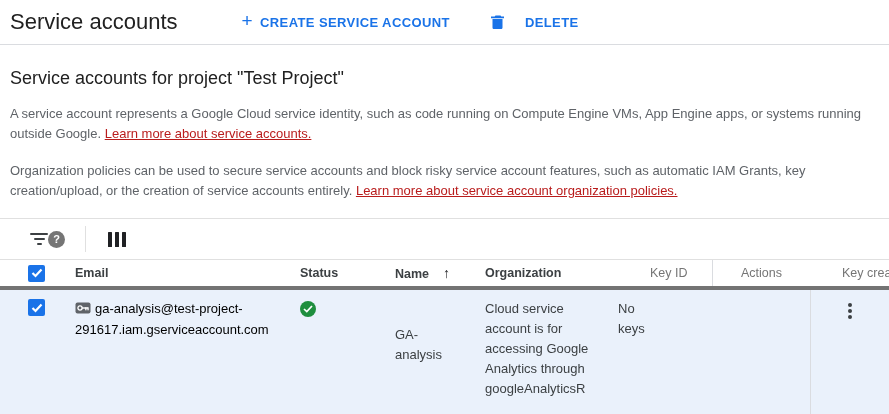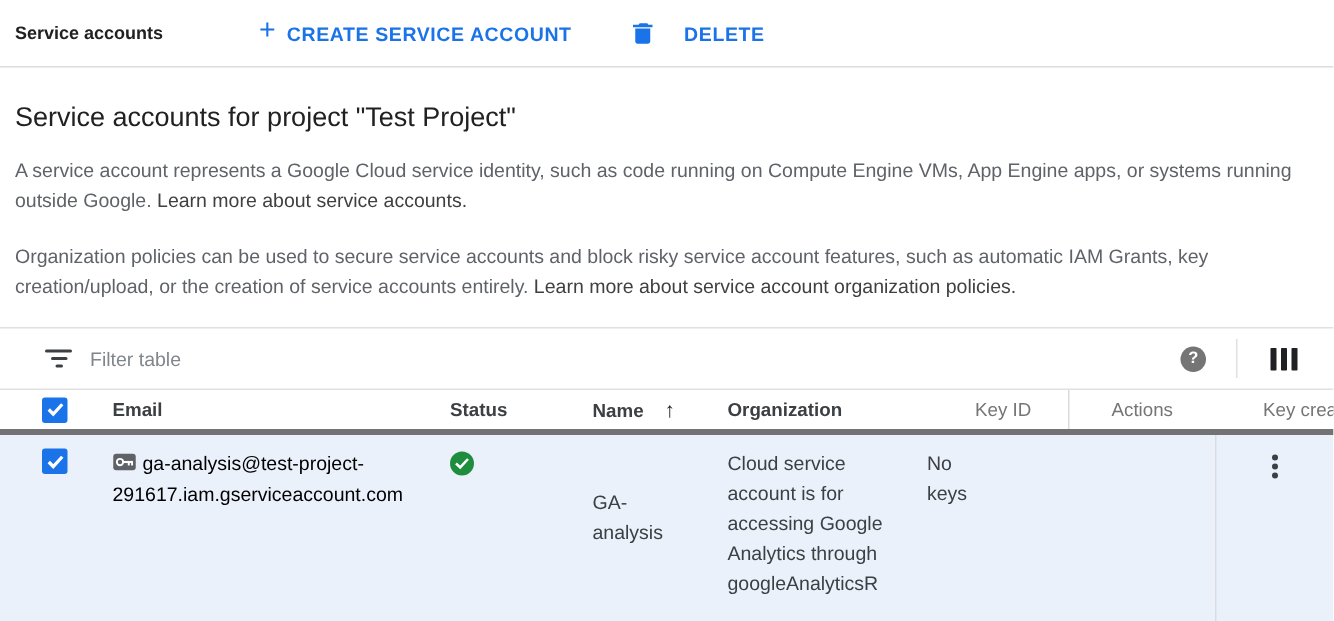--- a/index.html
+++ b/index.html
@@ -13,22 +13,22 @@
   
   .topbar {
     height: 45px;
     display: flex;
     align-items: center;
     border-bottom: 1px solid #dadce0;
     padding-left: 10px;
     background: #fff;
   }
   .topbar h1 {
-    font-size: 12px;
-    font-weight: 700;
+    font-size: 22px;
+    font-weight: 400;
     color: #212121;
     letter-spacing: 0;
   }
   .tbtn {
     display: inline-flex;
     align-items: center;
     gap: 7px;
     background: none;
     border: none;
     cursor: pointer;
@@ -52,21 +52,22 @@
     margin-bottom: 15px;
   }
   .intro p {
     font-size: 13px;
     line-height: 20px;
     color: #5f6368;
     margin-bottom: 17px;
     max-width: 868px;
   }
   .intro a {
-    color: #404040;
+    color: #b91c1c;
+    text-decoration: underline;
     cursor: pointer;
   }
 
   
   .table-card { margin-top: 5px; border-top: 1px solid #e0e0e0; }
 
   .filter-row {
     height: 41px;
     display: flex;
     align-items: center;
@@ -185,21 +186,20 @@
 </section>
 
 <section class="table-card">
 
   <div class="filter-row">
     <span class="filter-icon">
         <i></i>
         <i></i>
         <i></i>
       </span>
-    <input class="filter-input" type="text" placeholder="Filter table" style="">
     <span class="help-icon">
       <span>?</span>
     </span>
     <span class="filter-divider"></span>
     <span class="col-icon">
         <i></i>
         <i></i>
         <i></i>
       </span>
   </div>

